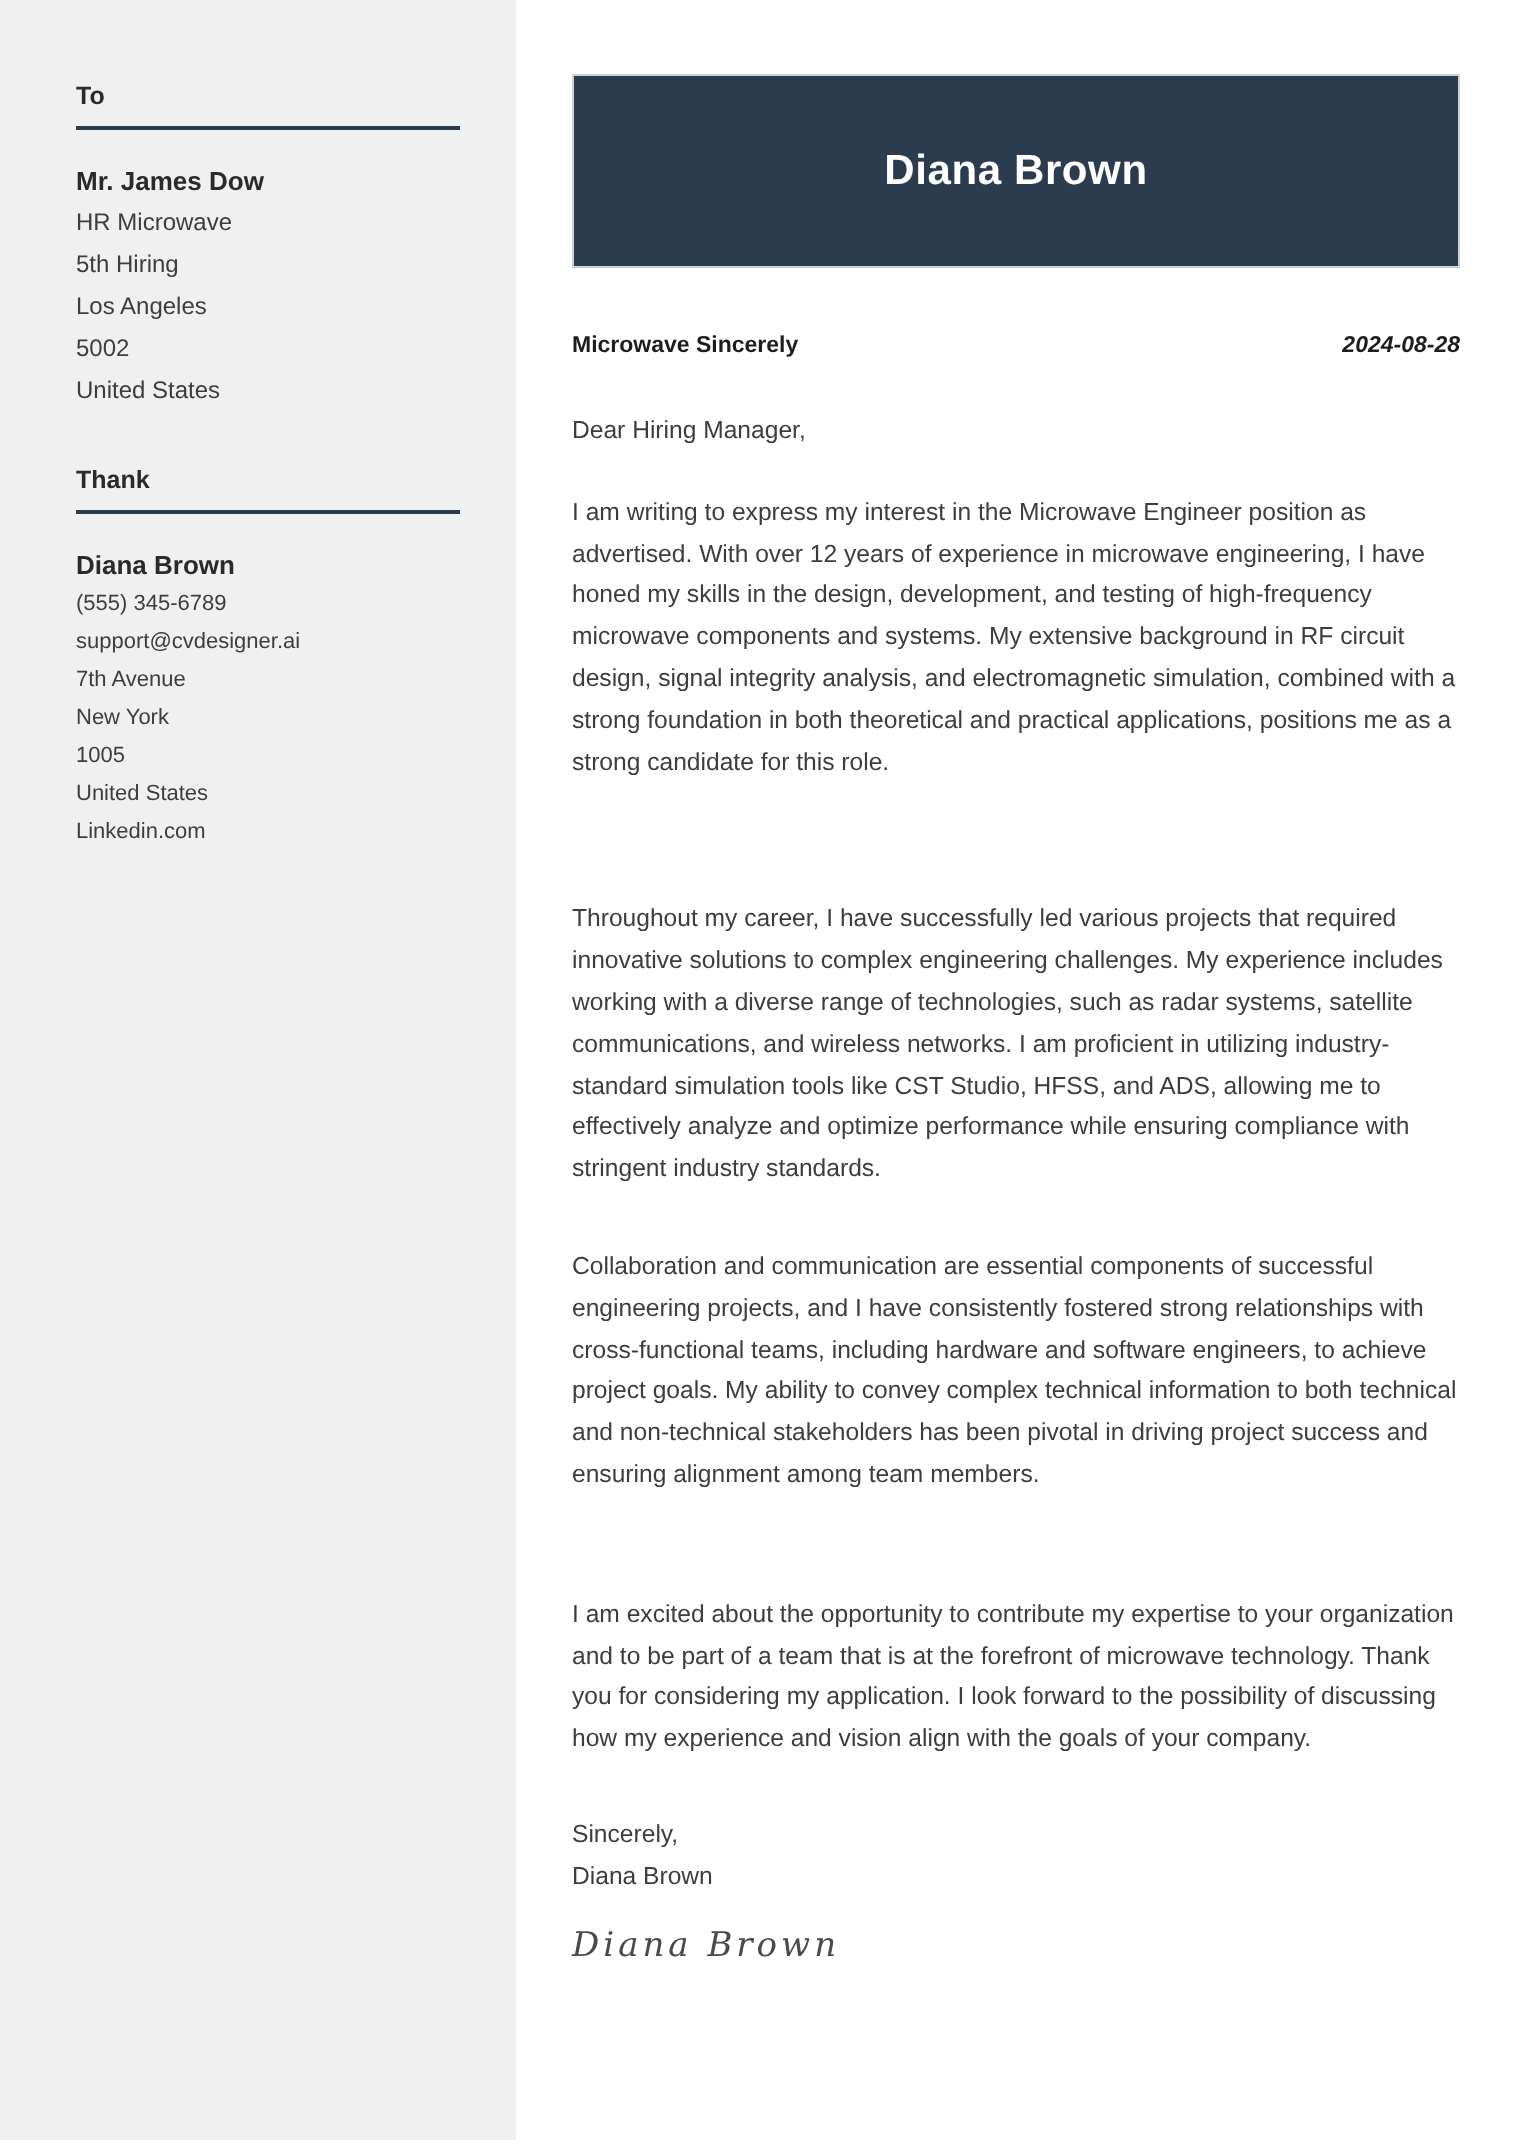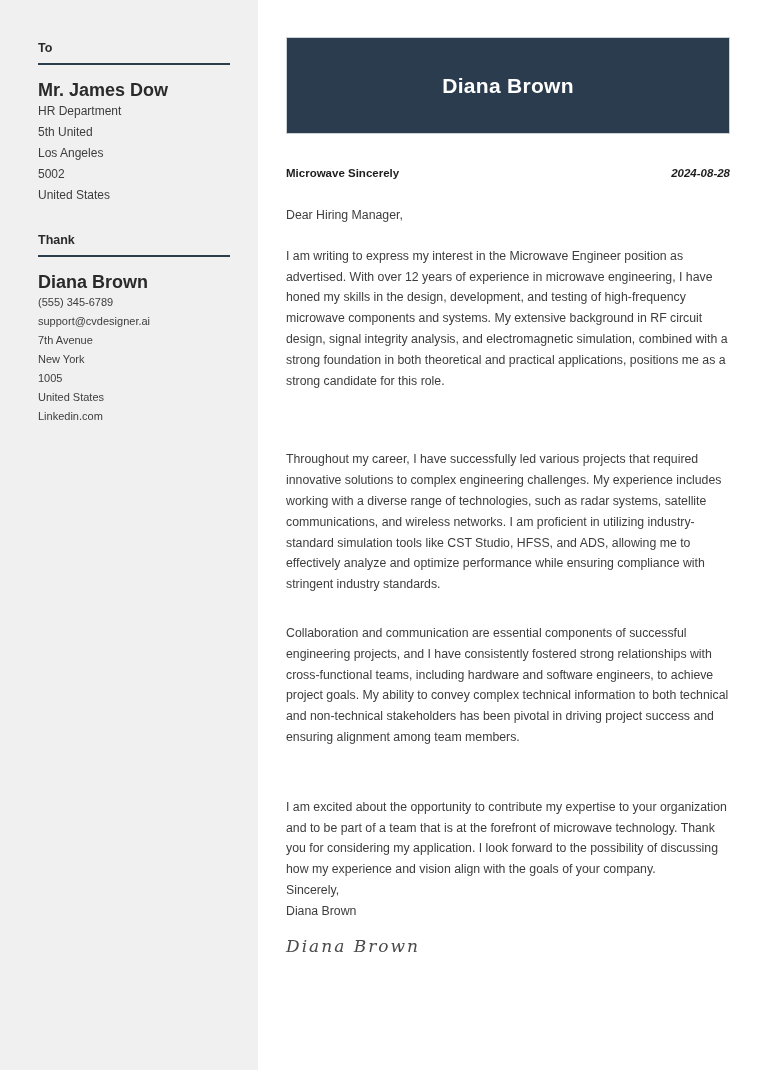--- a/index.html
+++ b/index.html
@@ -6,56 +6,56 @@
   html,body { width:768px; height:1078px; background:#ffffff;
     font-family:"Liberation Sans", sans-serif; }
   .page { position:relative; width:768px; height:1078px; background:#ffffff;
     display:flex; overflow:hidden; }
 
   
   .sidebar { width:258px; height:1070px; background:#f0f0f0;
     padding:41px 28px 0 38px; flex-shrink:0; }
   .side-heading { font-size:12.5px; font-weight:bold; color:#2a2a2a; }
   .side-rule { border:none; border-top:2px solid #2b3c4f; margin:8px 0 15px 0; }
-  .side-name { font-size:18px; font-weight:bold; color:#2a2a2a; line-height:21px; }
+  .side-name { font-size:13px; font-weight:bold; color:#2a2a2a; line-height:21px; }
   .to-line { font-size:12px; color:#3d3d3d; line-height:21px; }
   .from-line { font-size:11px; color:#3d3d3d; line-height:19px; }
   .from-block { margin-top:27px; }
 
   
   .main { flex:1; padding:0 38px 0 28px; }
   .banner { margin-top:37px; height:97px; background:#2b3c4f;
     border:1px solid #ccd1d6; display:flex; align-items:center; justify-content:center; }
   .banner-title { color:#ffffff; font-size:21px; font-weight:bold; letter-spacing:0.3px; }
   .meta-row { margin-top:33px; display:flex; justify-content:space-between; align-items:baseline; }
   .job-title { font-size:11.5px; font-weight:bold; color:#1d1d1d; }
   .date { font-size:11.5px; font-weight:bold; color:#1d1d1d;font-style:italic; }
 
   .letter { color:#3d3d3d; font-size:12.3px; line-height:20.8px; }
   .salutation { margin-top:26px; }
   .para-1 { margin-top:20px; }
   .para-2 { margin-top:58px; }
   .para-3 { margin-top:28px; }
   .para-4 { margin-top:49px; }
-  .closing-block { }
+  .closing-block { margin-top:27px; }
   .signature { margin-top:14px; font-family:"DejaVu Serif", serif; font-style:italic;
     font-size:17px; letter-spacing:2px; color:#4a4a4a; }
 </style>
 </head>
 <body>
 
 <div class="page">
 
   <aside class="sidebar">
     <section>
       <div class="side-heading">To</div>
       <hr class="side-rule">
       <div class="side-name">Mr. James Dow</div>
-      <div class="to-line">HR Department</div>
-      <div class="to-line">5th United</div>
+      <div class="to-line">HR Microwave</div>
+      <div class="to-line">5th Hiring</div>
       <div class="to-line">Los Angeles</div>
       <div class="to-line">5002</div>
       <div class="to-line">United States</div>
     </section>
 
     <section class="from-block">
       <div class="side-heading">Thank</div>
       <hr class="side-rule">
       <div class="side-name">Diana Brown</div>
       <div class="from-line">(555) 345-6789</div>

